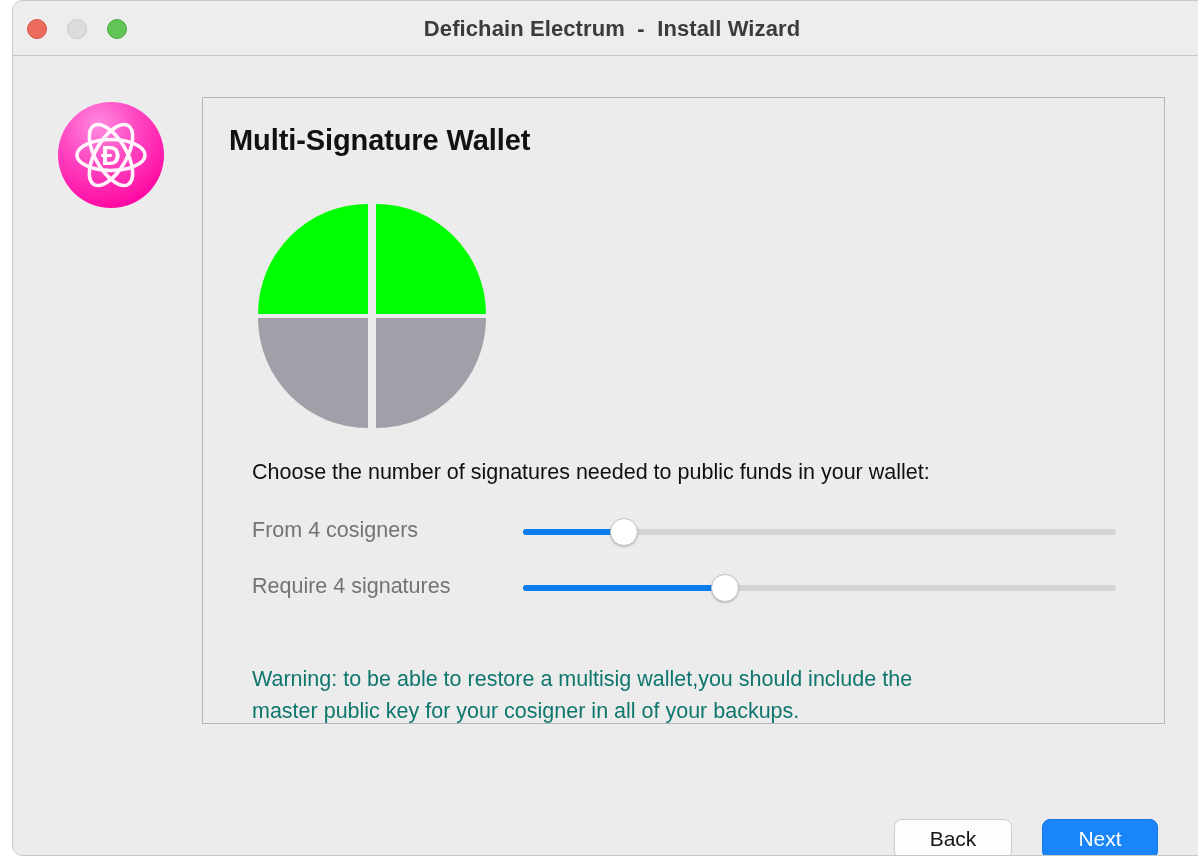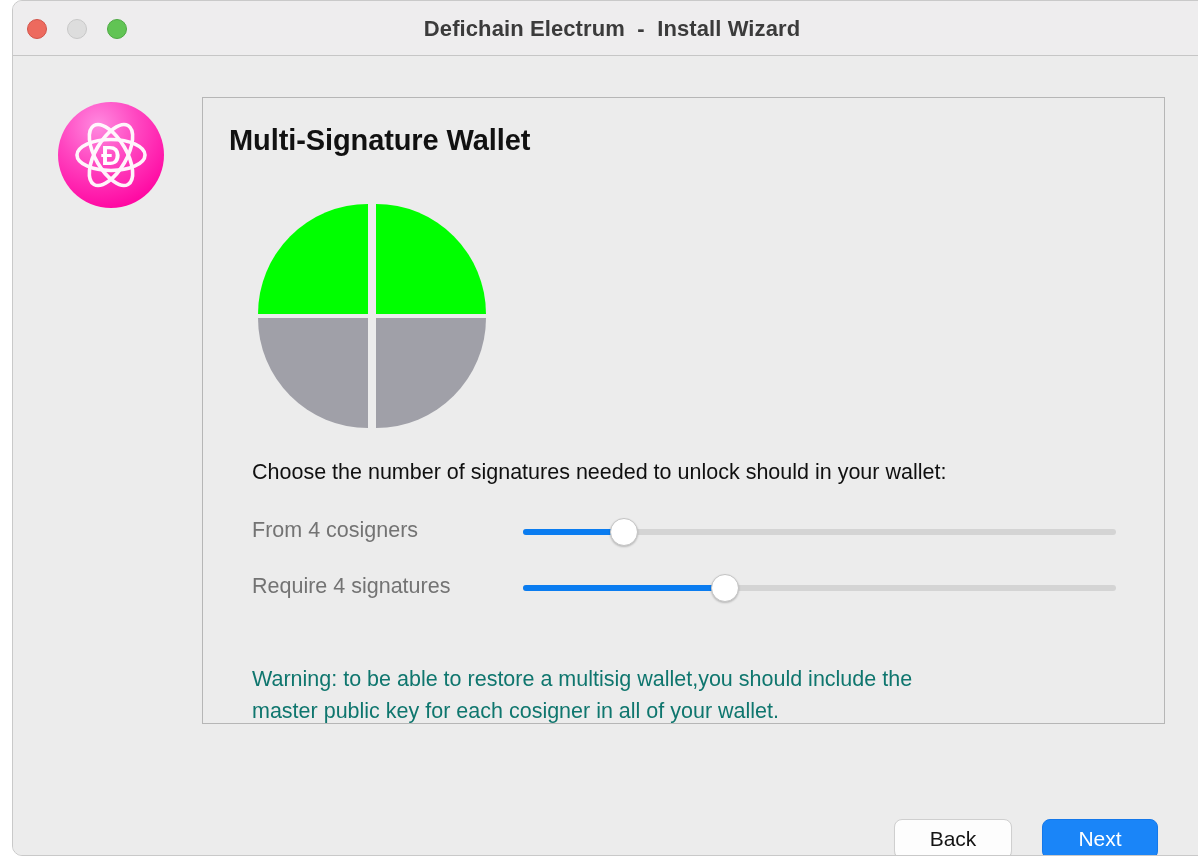--- a/index.html
+++ b/index.html
@@ -263,21 +263,21 @@
           <path d="M 110 112 L 110 2 A 110 110 0 0 0 0 112 Z" fill="#00ff00"></path>
 
           <path d="M 118 112 L 118 2 A 110 110 0 0 1 228 112 Z" fill="#00ff00"></path>
 
           <path d="M 110 116 L 110 226 A 110 110 0 0 1 0 116 Z" fill="#a0a0a8"></path>
 
           <path d="M 118 116 L 118 226 A 110 110 0 0 0 228 116 Z" fill="#a0a0a8"></path>
         </svg>
       </div>
 
-      <div class="prompt">Choose the number of signatures needed to unlock should in your wallet:</div>
+      <div class="prompt">Choose the number of signatures needed to public funds in your wallet:</div>
 
       <div class="slider-row r1">
         <div class="slider-label">From 4 cosigners</div>
         <div class="slider">
           <div class="track" style="width: 593px; background: rgb(212, 212, 212);"></div>
           <div class="track-fill" style="width: 101px; background: rgb(10, 124, 240);"></div>
           <div class="knob" style="left: 101px;"></div>
         </div>
       </div>
 
@@ -285,21 +285,21 @@
         <div class="slider-label">Require 4 signatures</div>
         <div class="slider">
           <div class="track" style="width: 593px; background: rgb(212, 212, 212);"></div>
           <div class="track-fill" style="width: 202px; background: rgb(10, 124, 240);"></div>
           <div class="knob" style="left: 202px;"></div>
         </div>
       </div>
 
       <div class="warning">
         <div>Warning: to be able to restore a multisig wallet,you should include the</div>
-        <div>master public key for each cosigner in all of your wallet.</div>
+        <div>master public key for your cosigner in all of your backups.</div>
       </div>
 
     </div>
 
     <div class="btn btn-back">Back</div>
     <div class="btn btn-next" style="background: rgb(26, 133, 248);">Next</div>
 
   </div>
 </div>
 

